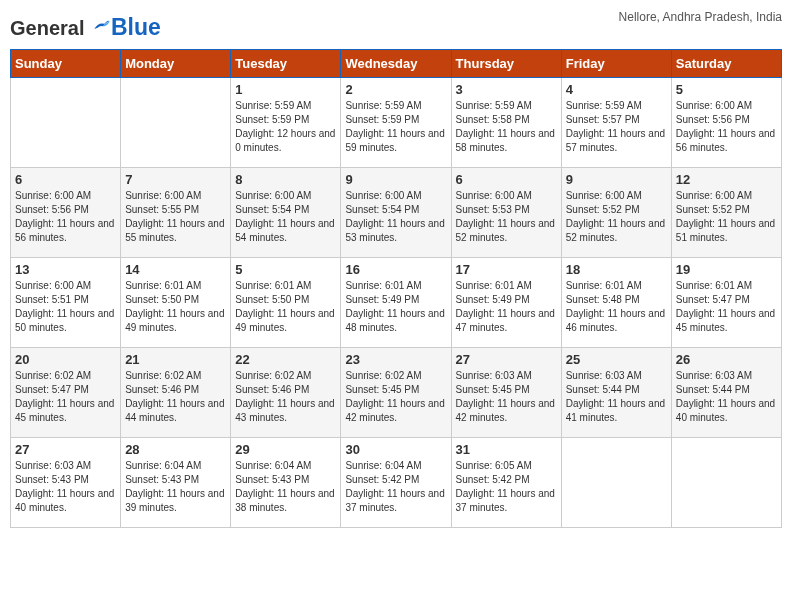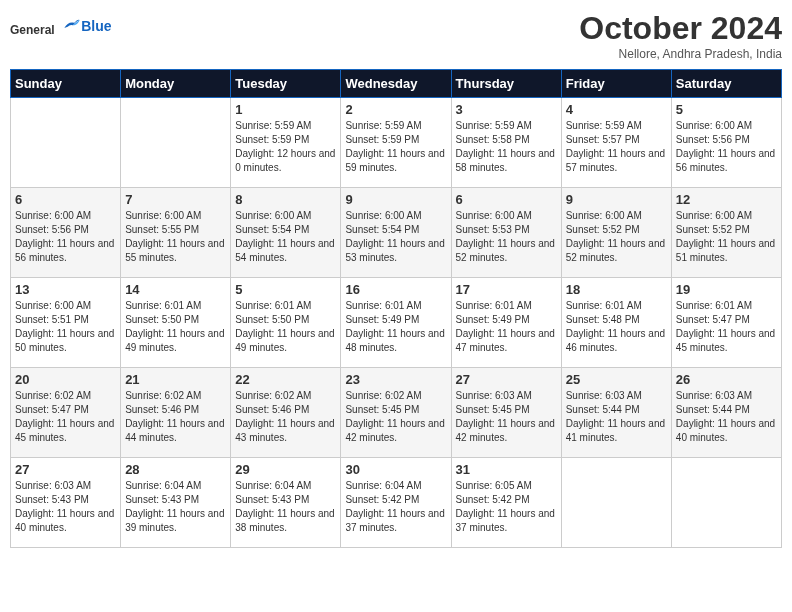--- a/index.html
+++ b/index.html
@@ -15,27 +15,27 @@
       justify-content: space-between;
       align-items: flex-start;
       margin-bottom: 8px;
     }
     .logo {
       display: flex;
       align-items: center;
       margin-top: 4px;
     }
     .logo-text-general {
-      font-size: 12px;
+      font-size: 20px;
       font-weight: bold;
       color: #333;
       text-align: right;
     }
     .logo-text-blue {
-      font-size: 14px;
+      font-size: 23px;
       font-weight: bold;
       color: #1565c0;
     }
     .logo-icon {
       width: 20px;
       height: 20px;
       margin-left: 2px;
     }
     .title-area {
       text-align: right;
@@ -49,21 +49,21 @@
       font-size: 12px;
       font-weight: normal;
       color: #555;
     }
     table {
       width: 100%;
       border-collapse: collapse;
       font-size: 11px;
     }
     thead tr th {
-      background-color: #0f172a;
+      background-color: #c2410c;
       color: #fff;
       padding: 6px 4px;
       text-align: left;
       font-size: 13px;
       font-weight: bold;
       border: 1px solid #1565c0;
     }
     tbody tr td {
       border: 1px solid #ccc;
       vertical-align: top;
@@ -99,21 +99,20 @@
       <svg class="logo-icon" viewBox="0 0 30 24" fill="none" xmlns="http://www.w3.org/2000/svg">
         <path d="M5 18 Q10 8 20 10 Q25 4 28 6 Q22 8 18 14 Q14 12 10 16Z" fill="#1565c0"></path>
         <path d="M18 14 Q22 10 28 6 Q26 12 20 14Z" fill="#42a5f5"></path>
       </svg>
     </div>
     <div>
       <span class="logo-text-blue">Blue</span>
     </div>
   </div>
   <div class="title-area">
-    <h1>October 2024</h1>
     <h2>Nellore, Andhra Pradesh, India</h2>
   </div>
 </div>
 
 <table>
   <thead>
     <tr>
       <th>Sunday</th>
       <th>Monday</th>
       <th>Tuesday</th>

